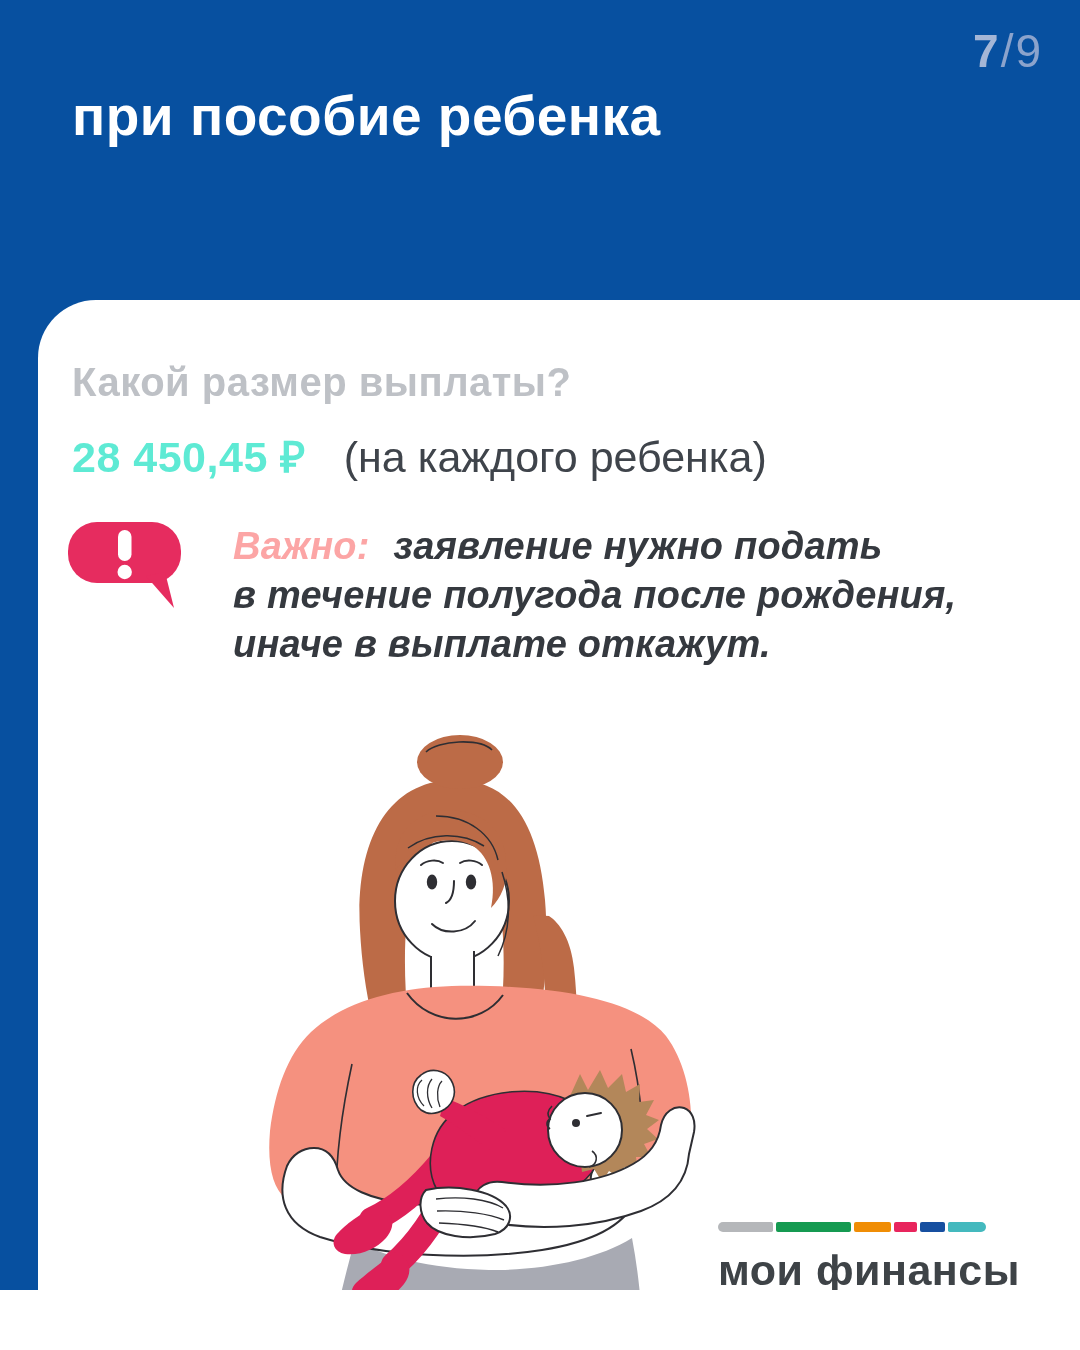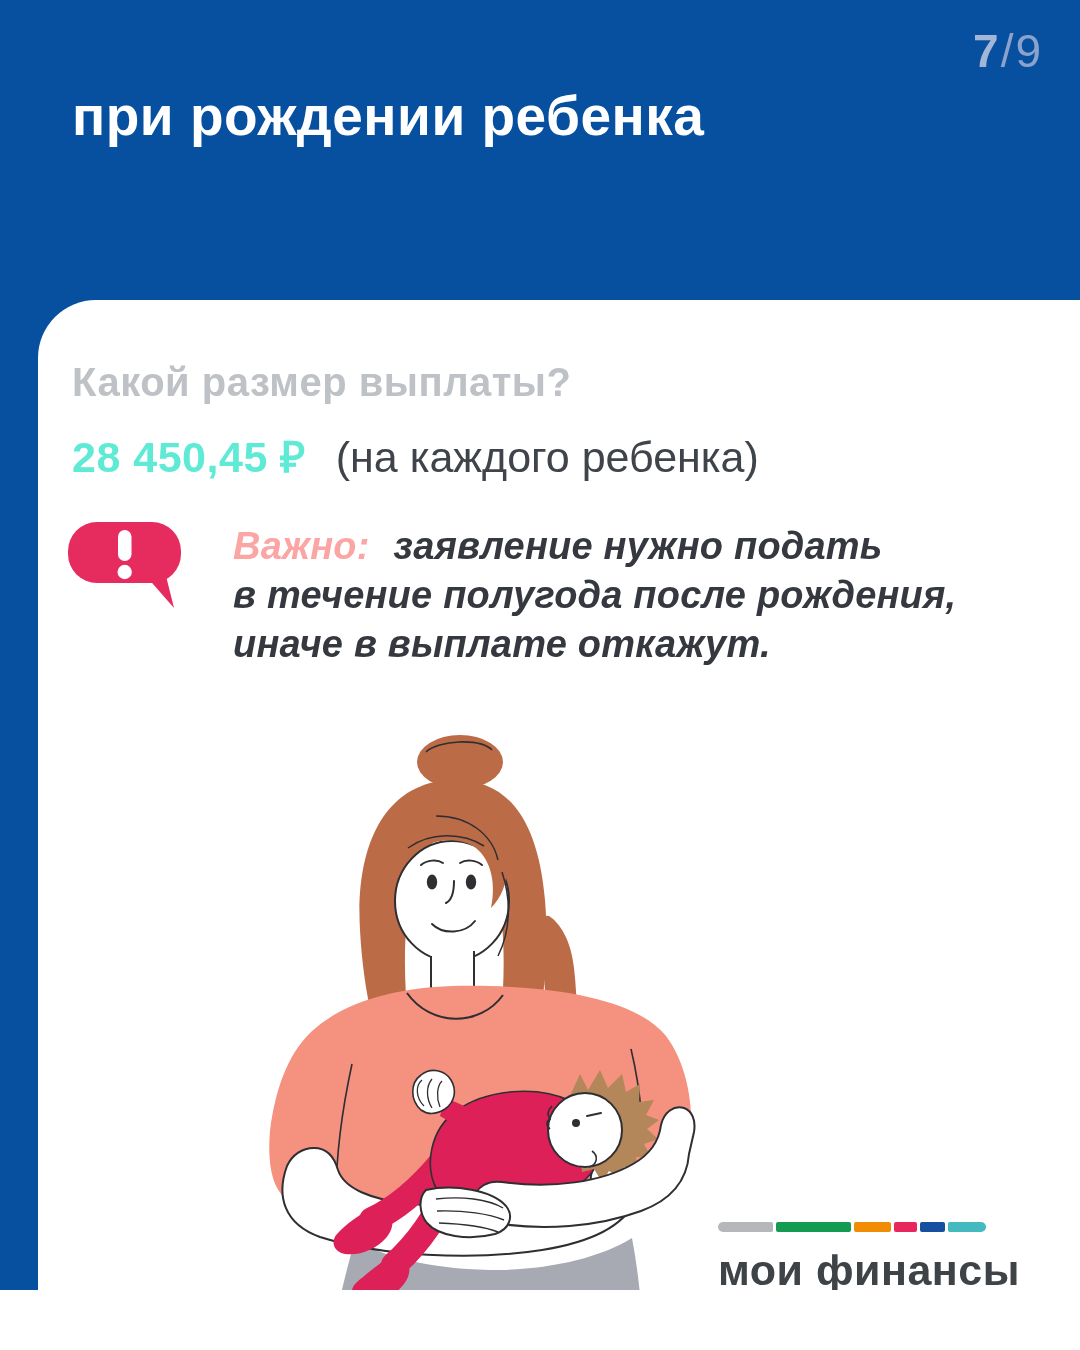--- a/index.html
+++ b/index.html
@@ -23,21 +23,21 @@
     background:#ffffff;border-top-left-radius:58px;
   }
   .question{
     position:absolute;left:72px;top:360px;
     font-size:40px;font-weight:700;color:#BEC1C6;letter-spacing:.5px;
   }
   .amount-row{
     position:absolute;left:72px;top:426px;font-size:43px;white-space:nowrap;
   }
   .amount{color:#5eead4;font-weight:700;letter-spacing:.5px;}
-  .amount-note{color:#3F444B;font-weight:400;margin-left:18px;}
+  .amount-note{color:#3F444B;font-weight:400;margin-left:26px;}
   
   .warn-bubble{position:absolute;left:66px;top:520px;width:126px;height:92px;}
   .warn-text{
     position:absolute;left:233px;top:522px;
     font-size:38px;font-style:italic;font-weight:700;color:#35393F;
     line-height:49px;letter-spacing:.2px;
   }
   .warn-label{color:#fca5a5;margin-right:24px;}
   
   .illus{position:absolute;left:240px;top:720px;width:500px;height:630px;}
@@ -59,21 +59,21 @@
 </head>
 <body>
 
 <div class="canvas">
 
   <div class="pagination">
     <span class="cur">7</span><span class="sep">/</span><span class="tot">9</span>
   </div>
 
   <div class="title">
-    <div>при рождении ребенка</div>
+    <div>при пособие ребенка</div>
   </div>
 
   <div class="card"></div>
 
   <div class="question">Какой размер выплаты?</div>
 
   <div class="amount-row">
     <span class="amount">28 450,45 ₽</span>
     <span class="amount-note">(на каждого ребенка)</span>
   </div>

